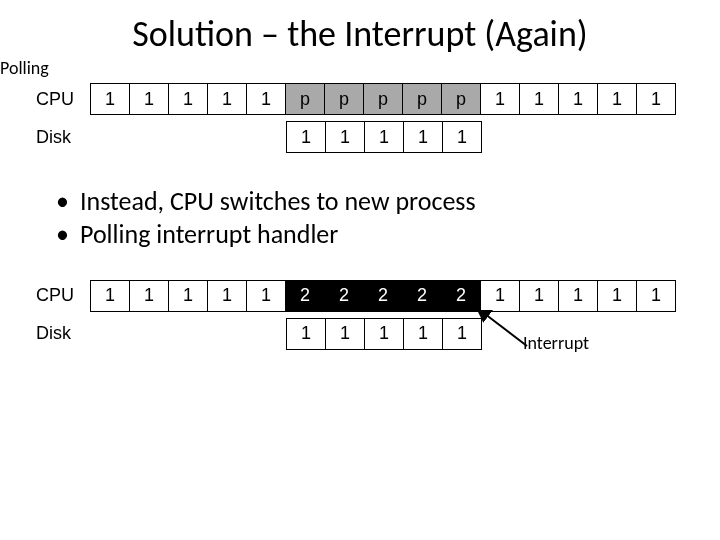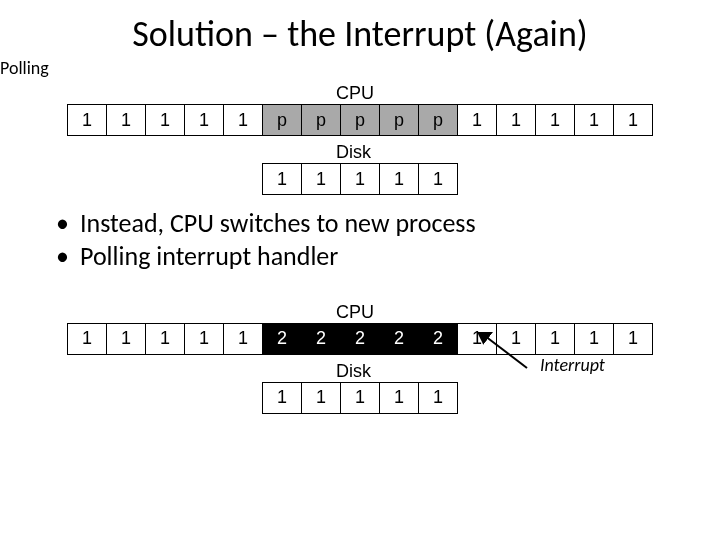--- a/index.html
+++ b/index.html
@@ -1,28 +1,28 @@
 <!DOCTYPE html>
 <html><head>
 <meta charset="utf-8">
 <style>
   * { margin: 0; padding: 0; box-sizing: border-box; }
   html, body { width: 720px; height: 540px; font-family: Calibri, Arial, sans-serif; background: #fff; color: #000; }
   .slide { width: 720px; height: 540px; position: relative; padding: 12px 0 0 0; }
   .title { font-size: 36px; text-align: center; margin-bottom: 1px; font-weight: 400; }
   .sublabel { text-align: left; font-size: 18px; margin-bottom: 4px; }
   .diagram { position: relative; margin: 0 auto; }
-  .row { display: flex; align-items: center; flex-direction: column; }
+  .row { display: flex; align-items: center; }
   .cells { display: flex; }
   .cell { width: 40px; height: 32px; border: 1px solid #000; display: flex; align-items: center; justify-content: center; font-size: 18px; font-family: Arial, sans-serif; margin-left: -1px; }
   .cell:first-child { margin-left: 0; }
   .grey { background: #a9a9a9; color: #000; }
   .black { background: #000; color: #fff; }
   .rowlabel { font-size: 18px; font-family: Arial, sans-serif; width: 60px; text-align: left; padding-left: 6px; }
-  .bullets { margin: 12px 0 28px 56px; }
+  .bullets { margin: 32px 0 28px 56px; }
   .bullets li { list-style: none; font-size: 26px; line-height: 1.28; position: relative; padding-left: 24px; }
   .bullets li::before { content: "•"; position: absolute; left: 0; top: 0; }
   .interrupt-label { position: absolute; font-size: 18px; }
   .arrow { position: absolute; }
   .arrow svg { display: block; }
   .spacer { flex-shrink: 0; }
 </style>
 </head>
 <body>
 
@@ -106,15 +106,15 @@
     <div class="arrow" style="left:445px; top:30px;">
       <svg width="60" height="40" viewBox="0 0 60 40">
         <defs>
           <marker id="ah" markerWidth="8" markerHeight="8" refX="2" refY="4" orient="auto">
             <path d="M0,0 L8,4 L0,8 Z" fill="#000"></path>
           </marker>
         </defs>
         <line x1="52" y1="36" x2="10" y2="4" stroke="#000" stroke-width="2" marker-end="url(#ah)"></line>
       </svg>
     </div>
-    <div class="interrupt-label" style="left:510px; top:52px;font-style:italic;">Interrupt</div>
+    <div class="interrupt-label" style="left:493px; top:52px;">Interrupt</div>
   </div>
 </div>
 
 </body></html>

